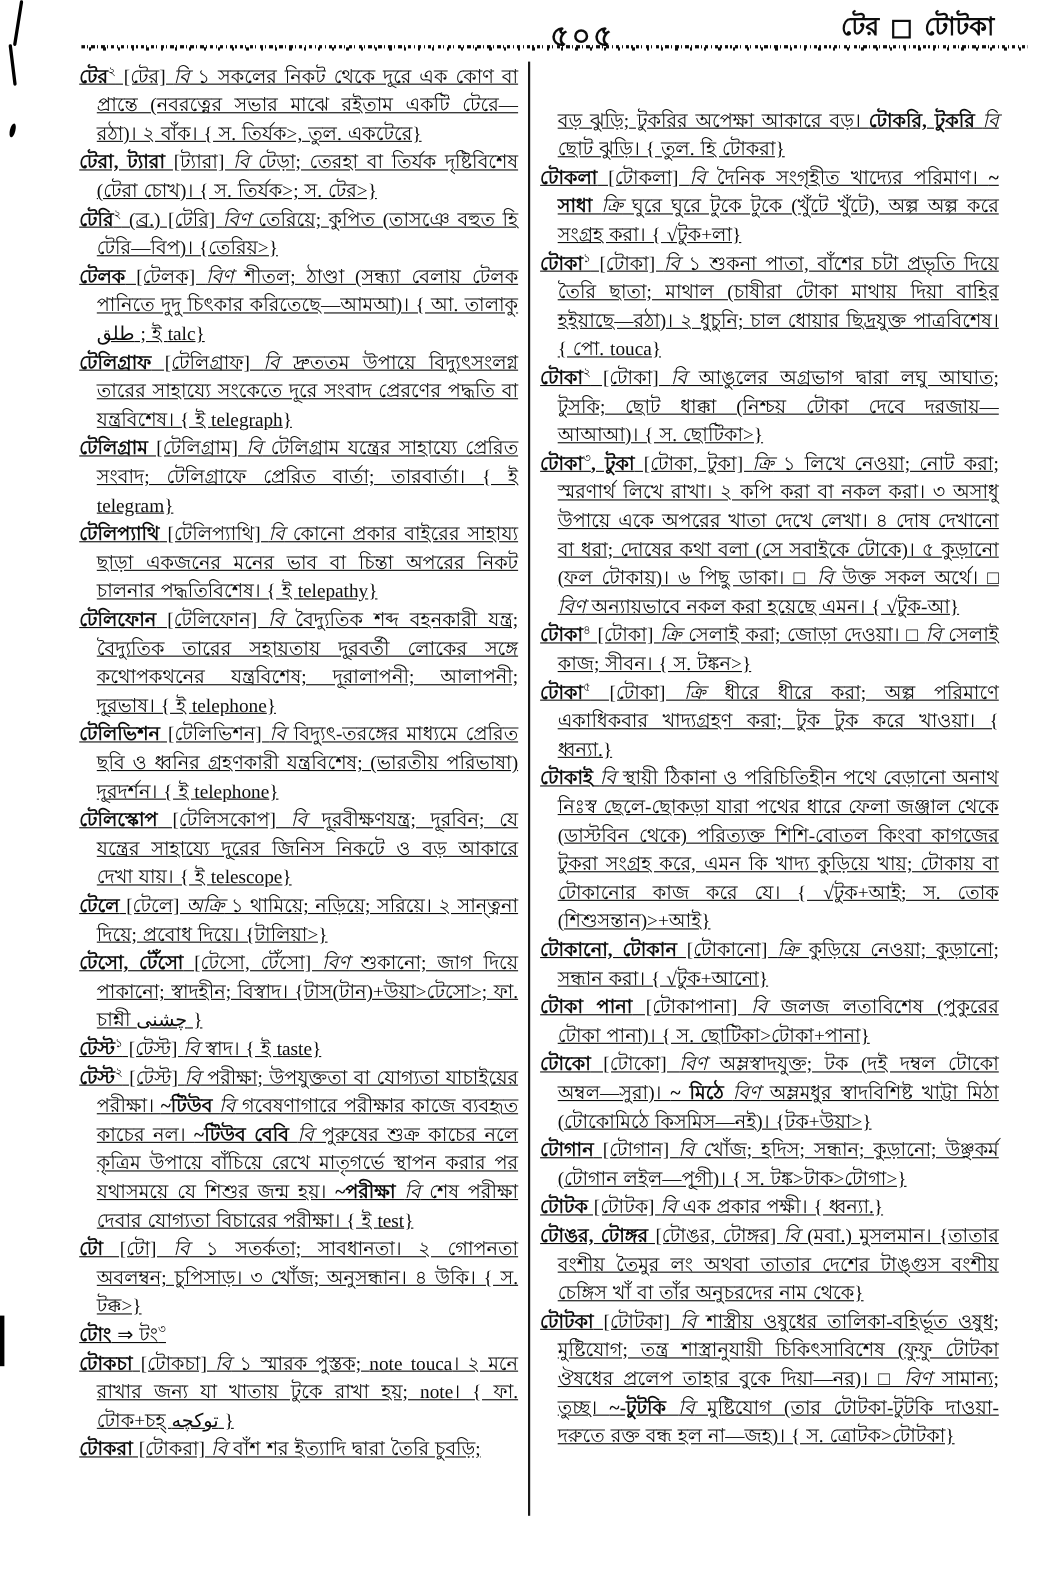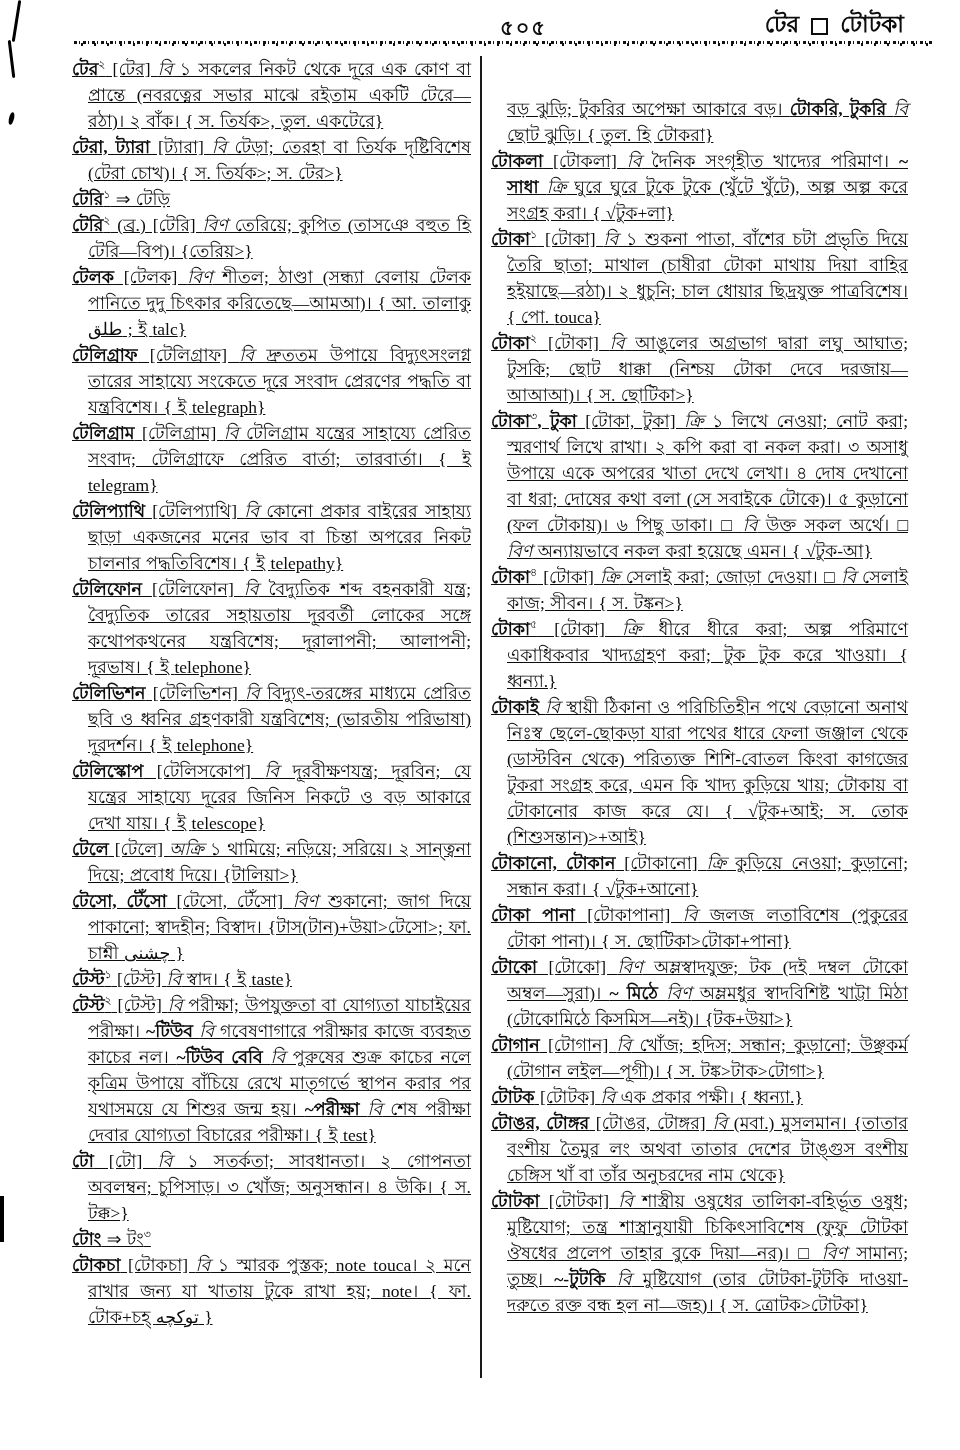--- a/index.html
+++ b/index.html
@@ -7,21 +7,21 @@
     position:relative;
     width:960px;height:1450px;
     background:#ffffff;
     color:#0d0d0d;
     font-family:"Liberation Serif", serif;
     overflow:hidden;
   }
   
   .page-number{
     position:absolute;left:500px;top:12px;
-    font-size:21px;font-weight:700;letter-spacing:2px;
+    font-size:27px;font-weight:700;letter-spacing:2px;
   }
   .guide-words{
     position:absolute;right:56px;top:6px;
     font-size:23px;font-weight:700;
     display:flex;align-items:center;gap:10px;
     white-space:nowrap;
   }
   .guide-box{
     display:inline-block;width:13px;height:13px;
     border:2.5px solid #0d0d0d;margin:0 2px;
@@ -84,36 +84,36 @@
     <span>টোটকা</span>
   </div>
 
   <div class="rule-noise"></div>
 
   <div class="divider"></div>
 
   <div class="col col-left">
       <p class="entry"><span class="run-hw">টের</span><sup class="run-sup">২</sup><span class="run-n"> [টের] </span><span class="run-i">বি</span><span class="run-n"> ১ সকলের নিকট থেকে দূরে এক কোণ বা প্রান্তে (নবরত্নের সভার মাঝে রইতাম একটি টেরে— রঠা)। ২ বাঁক। { স. তির্যক&gt;, তুল. একটেরে}</span></p>
       <p class="entry"><span class="run-hw">টেরা, ট্যারা</span><span class="run-n"> [ট্যারা] </span><span class="run-i">বি</span><span class="run-n"> টেড়া; তেরহা বা তির্যক দৃষ্টিবিশেষ (টেরা চোখ)। { স. তির্যক&gt;; স. টের&gt;}</span></p>
-      <p class="entry"><span class="run-hw">টেরি</span><sup class="run-sup">১</sup><span class="run-n"> ⇒ টেড়ি</span></p>
       <p class="entry"><span class="run-hw">টেরি</span><sup class="run-sup">২</sup><span class="run-n"> (ব্র.) [টেরি] </span><span class="run-i">বিণ</span><span class="run-n"> তেরিয়ে; কুপিত (তাসঞে বহুত হি টেরি—বিপ)। {তেরিয়&gt;}</span></p>
       <p class="entry"><span class="run-hw">টেলক</span><span class="run-n"> [টেলক] </span><span class="run-i">বিণ</span><span class="run-n"> শীতল; ঠাণ্ডা (সন্ধ্যা বেলায় টেলক পানিতে দুদু চিৎকার করিতেছে—আমআ)। { আ. তালাকু طلق ; ই </span><span class="run-e">talc</span><span class="run-n">}</span></p>
       <p class="entry"><span class="run-hw">টেলিগ্রাফ</span><span class="run-n"> [টেলিগ্রাফ] </span><span class="run-i">বি</span><span class="run-n"> দ্রুততম উপায়ে বিদ্যুৎসংলগ্ন তারের সাহায্যে সংকেতে দূরে সংবাদ প্রেরণের পদ্ধতি বা যন্ত্রবিশেষ। { ই </span><span class="run-e">telegraph</span><span class="run-n">}</span></p>
       <p class="entry"><span class="run-hw">টেলিগ্রাম</span><span class="run-n"> [টেলিগ্রাম] </span><span class="run-i">বি</span><span class="run-n"> টেলিগ্রাম যন্ত্রের সাহায্যে প্রেরিত সংবাদ; টেলিগ্রাফে প্রেরিত বার্তা; তারবার্তা। { ই </span><span class="run-e">telegram</span><span class="run-n">}</span></p>
       <p class="entry"><span class="run-hw">টেলিপ্যাথি</span><span class="run-n"> [টেলিপ্যাথি] </span><span class="run-i">বি</span><span class="run-n"> কোনো প্রকার বাইরের সাহায্য ছাড়া একজনের মনের ভাব বা চিন্তা অপরের নিকট চালনার পদ্ধতিবিশেষ। { ই </span><span class="run-e">telepathy</span><span class="run-n">}</span></p>
       <p class="entry"><span class="run-hw">টেলিফোন</span><span class="run-n"> [টেলিফোন] </span><span class="run-i">বি</span><span class="run-n"> বৈদ্যুতিক শব্দ বহনকারী যন্ত্র; বৈদ্যুতিক তারের সহায়তায় দূরবর্তী লোকের সঙ্গে কথোপকথনের যন্ত্রবিশেষ; দূরালাপনী; আলাপনী; দূরভাষ। { ই </span><span class="run-e">telephone</span><span class="run-n">}</span></p>
       <p class="entry"><span class="run-hw">টেলিভিশন</span><span class="run-n"> [টেলিভিশন] </span><span class="run-i">বি</span><span class="run-n"> বিদ্যুৎ-তরঙ্গের মাধ্যমে প্রেরিত ছবি ও ধ্বনির গ্রহণকারী যন্ত্রবিশেষ; (ভারতীয় পরিভাষা) দূরদর্শন। { ই </span><span class="run-e">telephone</span><span class="run-n">}</span></p>
       <p class="entry"><span class="run-hw">টেলিস্কোপ</span><span class="run-n"> [টেলিসকোপ] </span><span class="run-i">বি</span><span class="run-n"> দূরবীক্ষণযন্ত্র; দূরবিন; যে যন্ত্রের সাহায্যে দূরের জিনিস নিকটে ও বড় আকারে দেখা যায়। { ই </span><span class="run-e">telescope</span><span class="run-n">}</span></p>
       <p class="entry"><span class="run-hw">টেলে</span><span class="run-n"> [টেলে] </span><span class="run-i">অক্রি</span><span class="run-n"> ১ থামিয়ে; নড়িয়ে; সরিয়ে। ২ সান্ত্বনা দিয়ে; প্রবোধ দিয়ে। {টালিয়া&gt;}</span></p>
       <p class="entry"><span class="run-hw">টেসো, টেঁসো</span><span class="run-n"> [টেসো, টেঁসো] </span><span class="run-i">বিণ</span><span class="run-n"> শুকানো; জাগ দিয়ে পাকানো; স্বাদহীন; বিস্বাদ। {টাস(টান)+উয়া&gt;টেসো&gt;; ফা. চাশ্নী چشنی }</span></p>
       <p class="entry"><span class="run-hw">টেস্ট</span><sup class="run-sup">১</sup><span class="run-n"> [টেস্ট] </span><span class="run-i">বি</span><span class="run-n"> স্বাদ। { ই </span><span class="run-e">taste</span><span class="run-n">}</span></p>
       <p class="entry"><span class="run-hw">টেস্ট</span><sup class="run-sup">২</sup><span class="run-n"> [টেস্ট] </span><span class="run-i">বি</span><span class="run-n"> পরীক্ষা; উপযুক্ততা বা যোগ্যতা যাচাইয়ের পরীক্ষা। </span><span class="run-b">~টিউব </span><span class="run-i">বি</span><span class="run-n"> গবেষণাগারে পরীক্ষার কাজে ব্যবহৃত কাচের নল। </span><span class="run-b">~টিউব বেবি </span><span class="run-i">বি</span><span class="run-n"> পুরুষের শুক্র কাচের নলে কৃত্রিম উপায়ে বাঁচিয়ে রেখে মাতৃগর্ভে স্থাপন করার পর যথাসময়ে যে শিশুর জন্ম হয়। </span><span class="run-b">~পরীক্ষা </span><span class="run-i">বি</span><span class="run-n"> শেষ পরীক্ষা দেবার যোগ্যতা বিচারের পরীক্ষা। { ই </span><span class="run-e">test</span><span class="run-n">}</span></p>
       <p class="entry"><span class="run-hw">টো</span><span class="run-n"> [টো] </span><span class="run-i">বি</span><span class="run-n"> ১ সতর্কতা; সাবধানতা। ২ গোপনতা অবলম্বন; চুপিসাড়। ৩ খোঁজ; অনুসন্ধান। ৪ উকি। { স. টক্ক&gt;}</span></p>
       <p class="entry"><span class="run-hw">টোং</span><span class="run-n"> ⇒ টং</span><sup class="run-sup">৩</sup></p>
       <p class="entry"><span class="run-hw">টোকচা</span><span class="run-n"> [টোকচা] </span><span class="run-i">বি</span><span class="run-n"> ১ স্মারক পুস্তক; </span><span class="run-e">note touca</span><span class="run-n">। ২ মনে রাখার জন্য যা খাতায় টুকে রাখা হয়; </span><span class="run-e">note</span><span class="run-n">। { ফা. টোক+চহ্ توكچه }</span></p>
+      <p class="entry"><span class="run-hw">টোকরা</span><span class="run-n"> [টোকরা] </span><span class="run-i">বি</span><span class="run-n"> বাঁশ শর ইত্যাদি দ্বারা তৈরি চুবড়ি;</span></p>
     </div>
   <div class="col col-right">
       <p class="entry cont"><span class="run-n">বড় ঝুড়ি; টুকরির অপেক্ষা আকারে বড়। </span><span class="run-b">টোকরি, টুকরি</span><span class="run-n"> </span><span class="run-i">বি</span><span class="run-n"> ছোট ঝুড়ি। { তুল. হি টোকরা}</span></p>
       <p class="entry"><span class="run-hw">টোকলা</span><span class="run-n"> [টোকলা] </span><span class="run-i">বি</span><span class="run-n"> দৈনিক সংগৃহীত খাদ্যের পরিমাণ। </span><span class="run-b">~ সাধা </span><span class="run-i">ক্রি</span><span class="run-n"> ঘুরে ঘুরে টুকে টুকে (খুঁটে খুঁটে), অল্প অল্প করে সংগ্রহ করা। { √টুক+লা}</span></p>
       <p class="entry"><span class="run-hw">টোকা</span><sup class="run-sup">১</sup><span class="run-n"> [টোকা] </span><span class="run-i">বি</span><span class="run-n"> ১ শুকনা পাতা, বাঁশের চটা প্রভৃতি দিয়ে তৈরি ছাতা; মাথাল (চাষীরা টোকা মাথায় দিয়া বাহির হইয়াছে—রঠা)। ২ ধুচুনি; চাল ধোয়ার ছিদ্রযুক্ত পাত্রবিশেষ। { পো. </span><span class="run-e">touca</span><span class="run-n">}</span></p>
       <p class="entry"><span class="run-hw">টোকা</span><sup class="run-sup">২</sup><span class="run-n"> [টোকা] </span><span class="run-i">বি</span><span class="run-n"> আঙুলের অগ্রভাগ দ্বারা লঘু আঘাত; টুসকি; ছোট ধাক্কা (নিশ্চয় টোকা দেবে দরজায়— আআআ)। { স. ছোটিকা&gt;}</span></p>
       <p class="entry"><span class="run-hw">টোকা</span><sup class="run-sup">৩</sup><span class="run-hw">, টুকা</span><span class="run-n"> [টোকা, টুকা] </span><span class="run-i">ক্রি</span><span class="run-n"> ১ লিখে নেওয়া; নোট করা; স্মরণার্থ লিখে রাখা। ২ কপি করা বা নকল করা। ৩ অসাধু উপায়ে একে অপরের খাতা দেখে লেখা। ৪ দোষ দেখানো বা ধরা; দোষের কথা বলা (সে সবাইকে টোকে)। ৫ কুড়ানো (ফল টোকায়)। ৬ পিছু ডাকা। □ </span><span class="run-i">বি</span><span class="run-n"> উক্ত সকল অর্থে। □ </span><span class="run-i">বিণ</span><span class="run-n"> অন্যায়ভাবে নকল করা হয়েছে এমন। { √টুক-আ}</span></p>
       <p class="entry"><span class="run-hw">টোকা</span><sup class="run-sup">৪</sup><span class="run-n"> [টোকা] </span><span class="run-i">ক্রি</span><span class="run-n"> সেলাই করা; জোড়া দেওয়া। □ </span><span class="run-i">বি</span><span class="run-n"> সেলাই কাজ; সীবন। { স. টঙ্কন&gt;}</span></p>
       <p class="entry"><span class="run-hw">টোকা</span><sup class="run-sup">৫</sup><span class="run-n"> [টোকা] </span><span class="run-i">ক্রি</span><span class="run-n"> ধীরে ধীরে করা; অল্প পরিমাণে একাধিকবার খাদ্যগ্রহণ করা; টুক টুক করে খাওয়া। { ধ্বন্যা.}</span></p>
       <p class="entry"><span class="run-hw">টোকাই</span><span class="run-n"> </span><span class="run-i">বি</span><span class="run-n"> স্থায়ী ঠিকানা ও পরিচিতিহীন পথে বেড়ানো অনাথ নিঃস্ব ছেলে-ছোকড়া যারা পথের ধারে ফেলা জঞ্জাল থেকে (ডাস্টবিন থেকে) পরিত্যক্ত শিশি-বোতল কিংবা কাগজের টুকরা সংগ্রহ করে, এমন কি খাদ্য কুড়িয়ে খায়; টোকায় বা টোকানোর কাজ করে যে। { √টুক+আই; স. তোক (শিশুসন্তান)&gt;+আই}</span></p>

